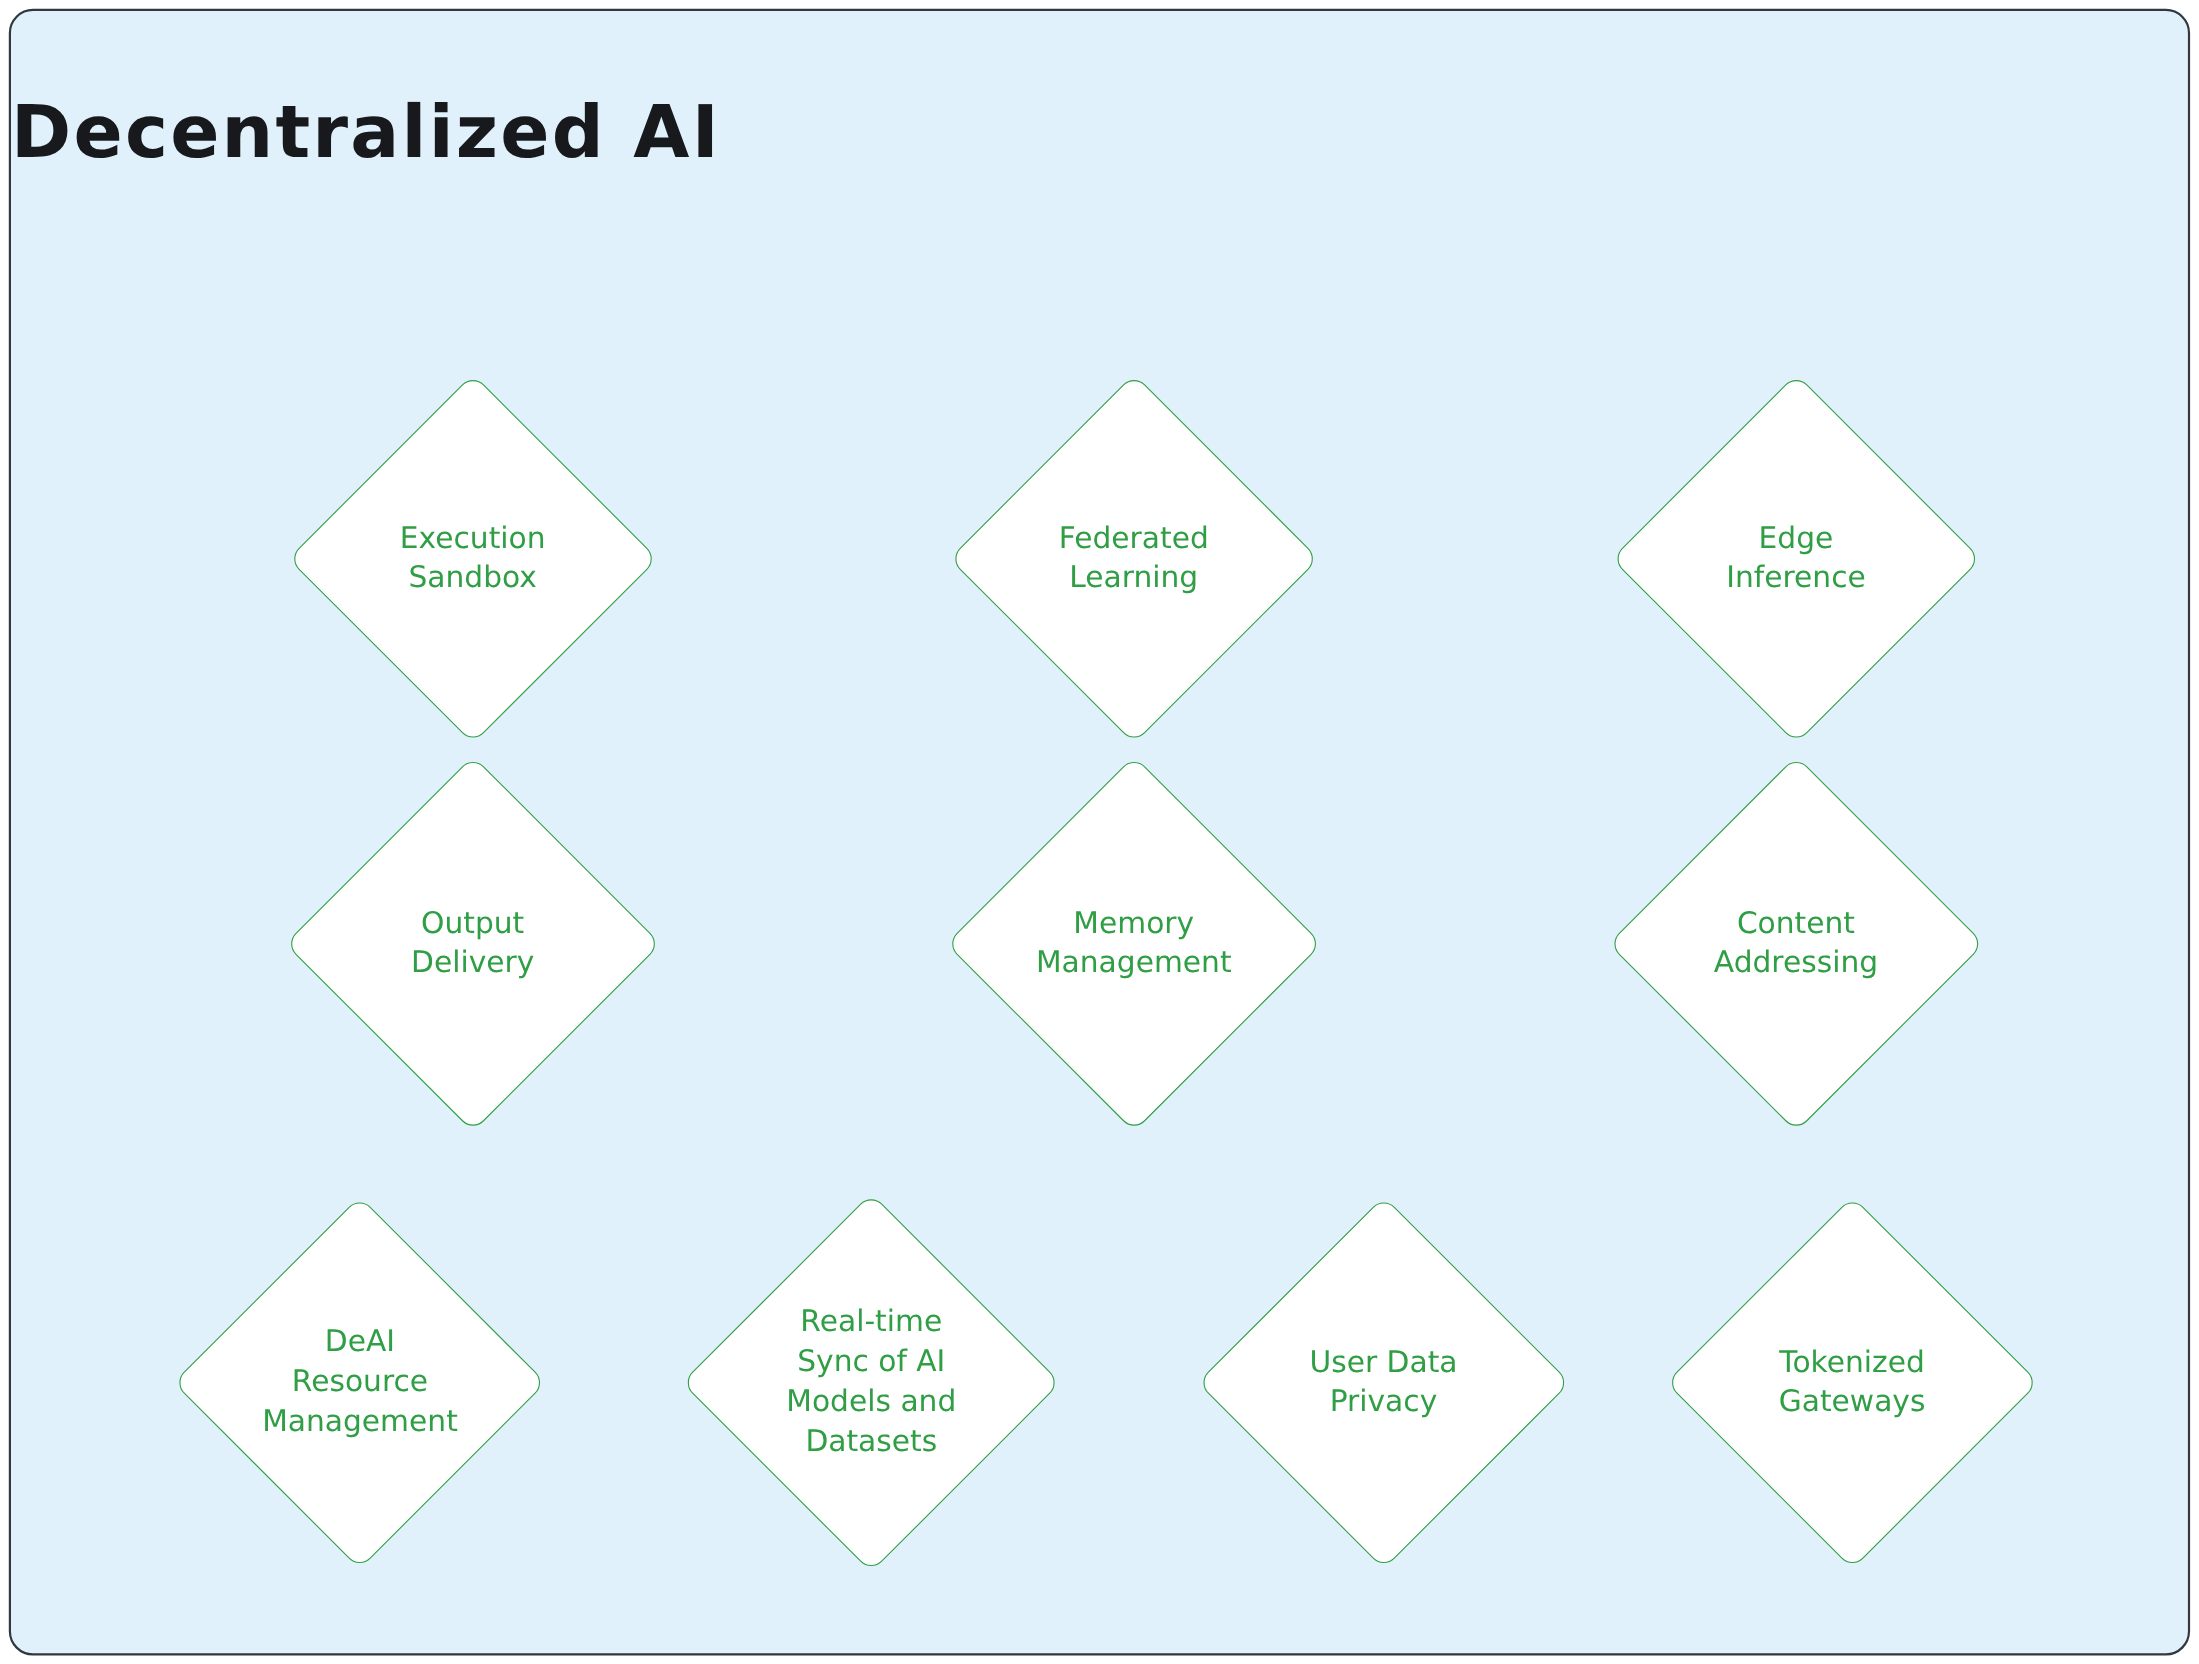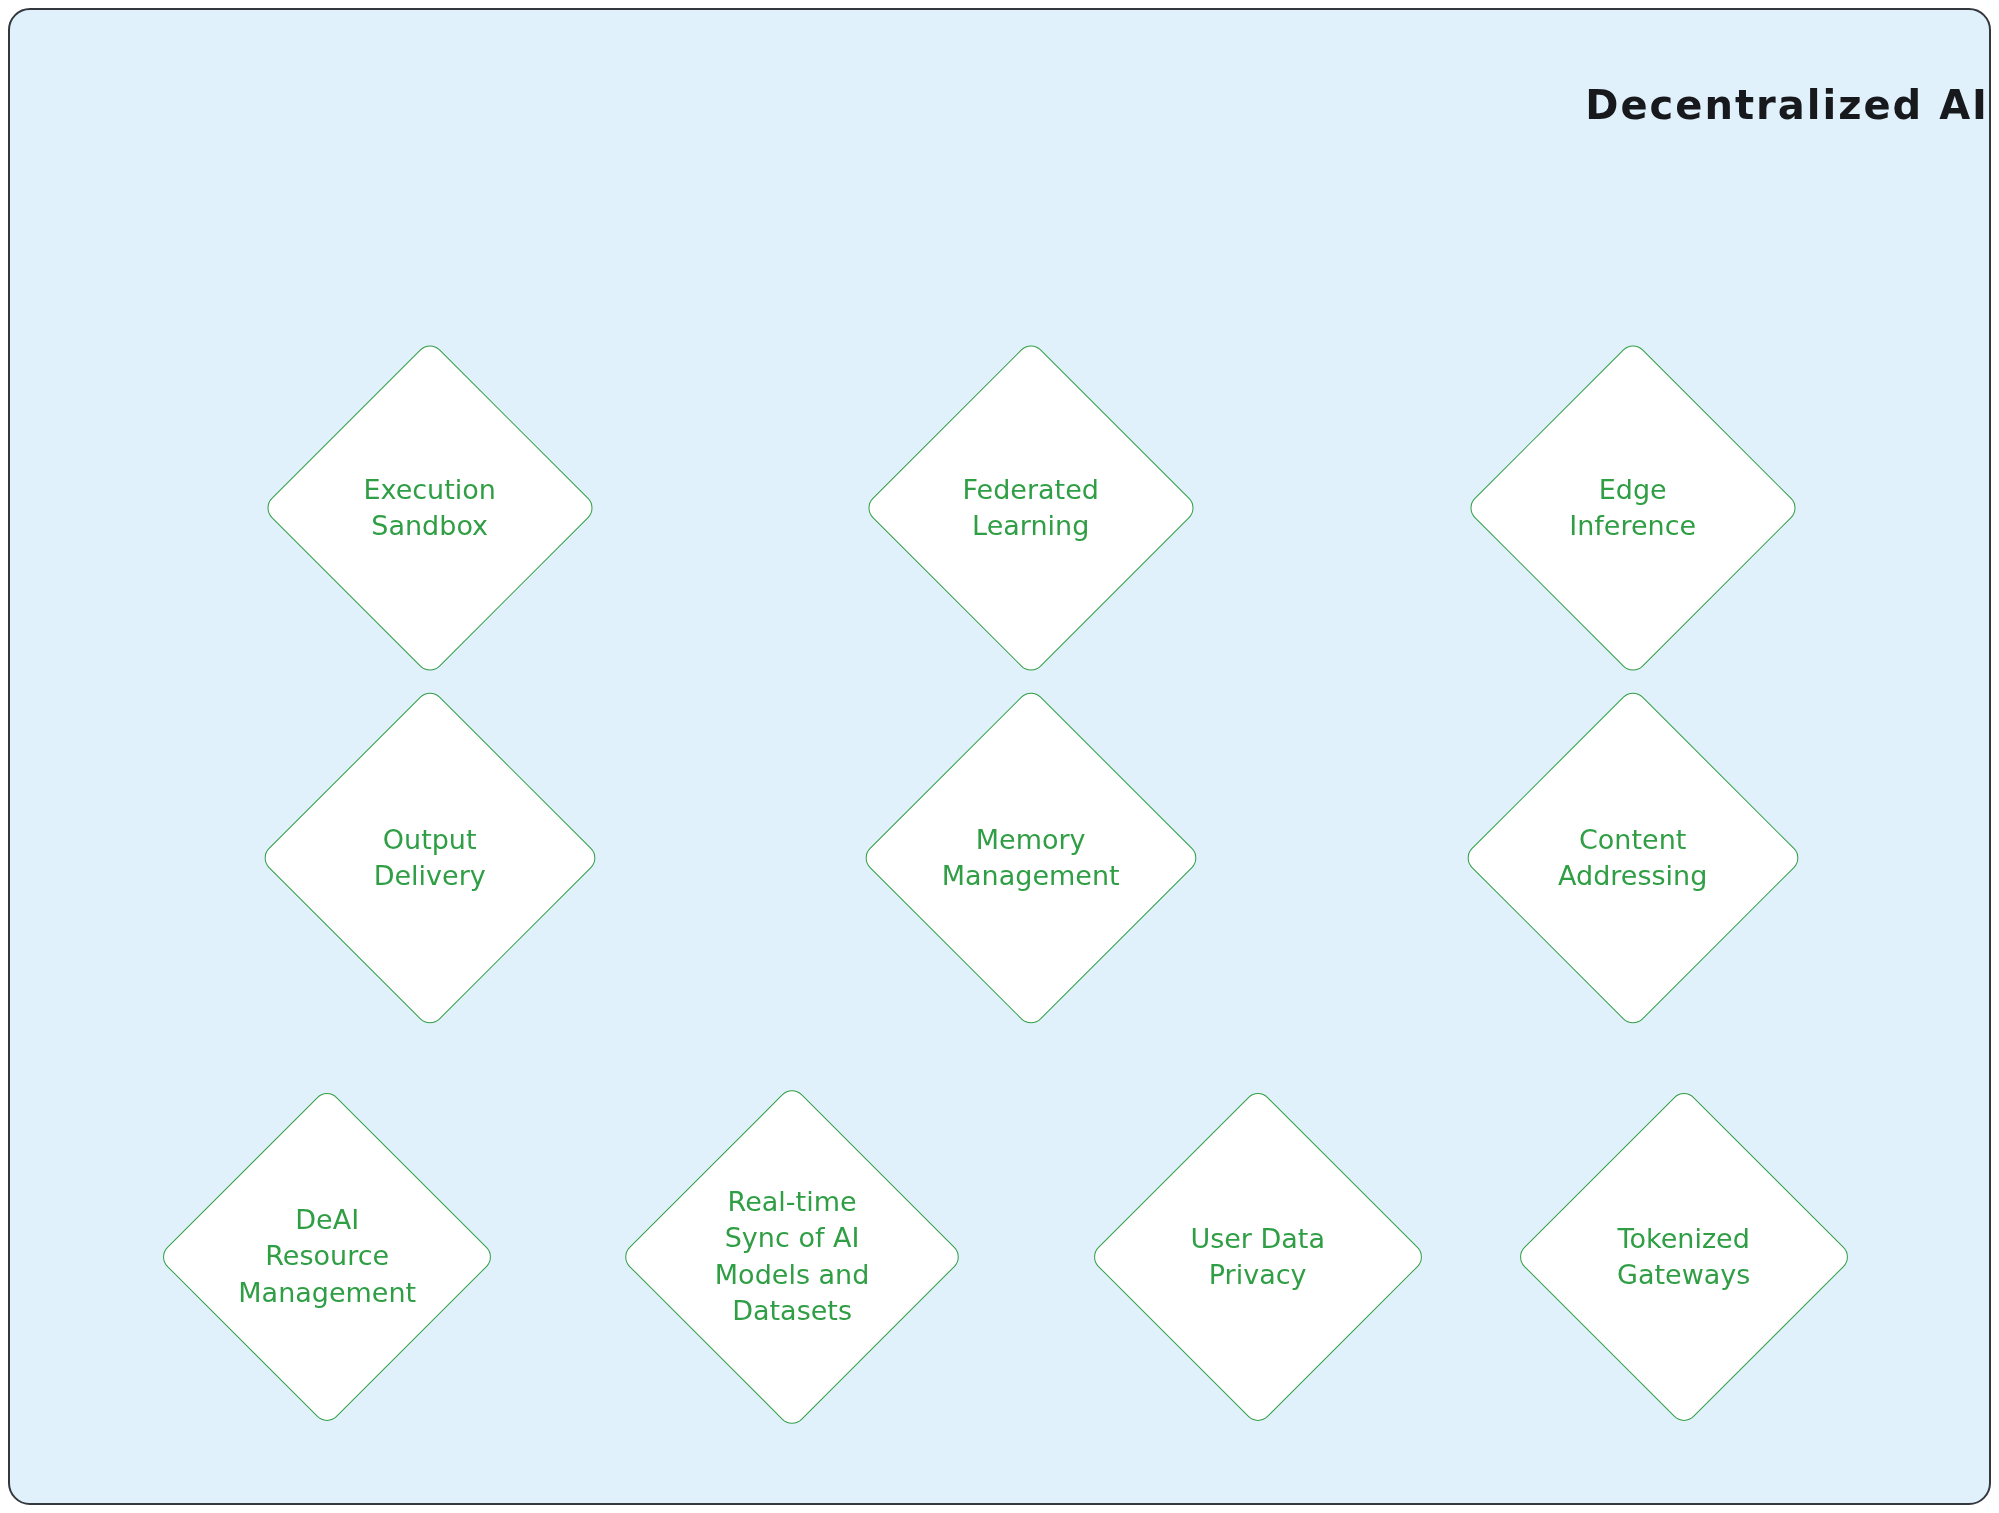--- a/index.html
+++ b/index.html
@@ -27,22 +27,22 @@
     left:8px; top:8px; right:8px; bottom:8px;
     background:var(--bg);
     border:2px solid var(--frame-border);
     border-radius:22px;
     overflow:hidden;
   }
   .diagram-title{
     position:absolute;
     left:0; right:0;
     top:72px;
-    text-align:right;
-    font-size:40px;
+    text-align:left;
+    font-size:66px;
     font-weight:700;
     letter-spacing:2px;
     color:var(--title-color);
     font-family:"DejaVu Sans", cursive;
   }
   .diamond-layer{
     position:absolute;
     left:0; top:0; right:0; bottom:0;
   }
   .diamond{

